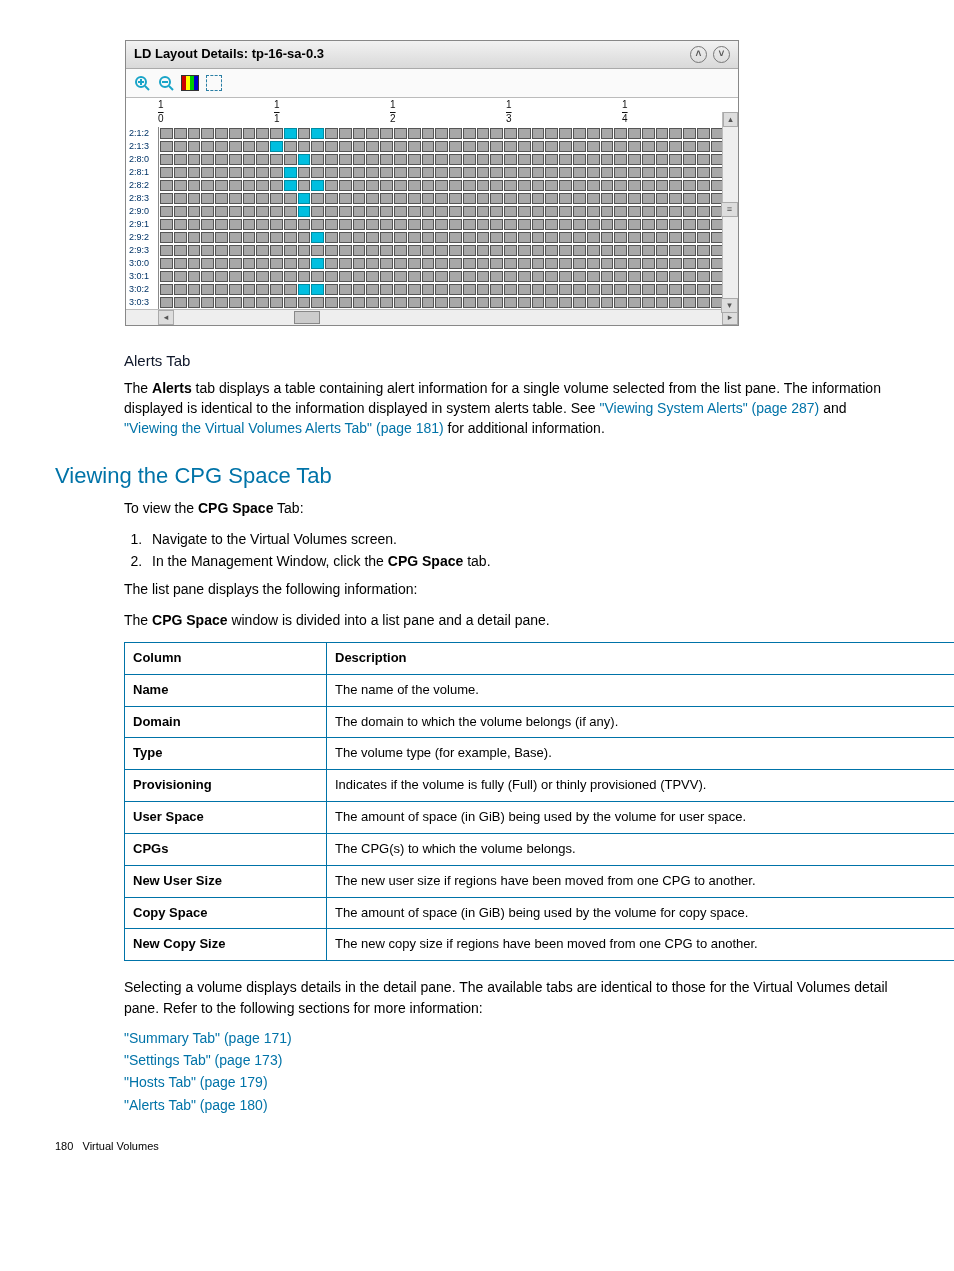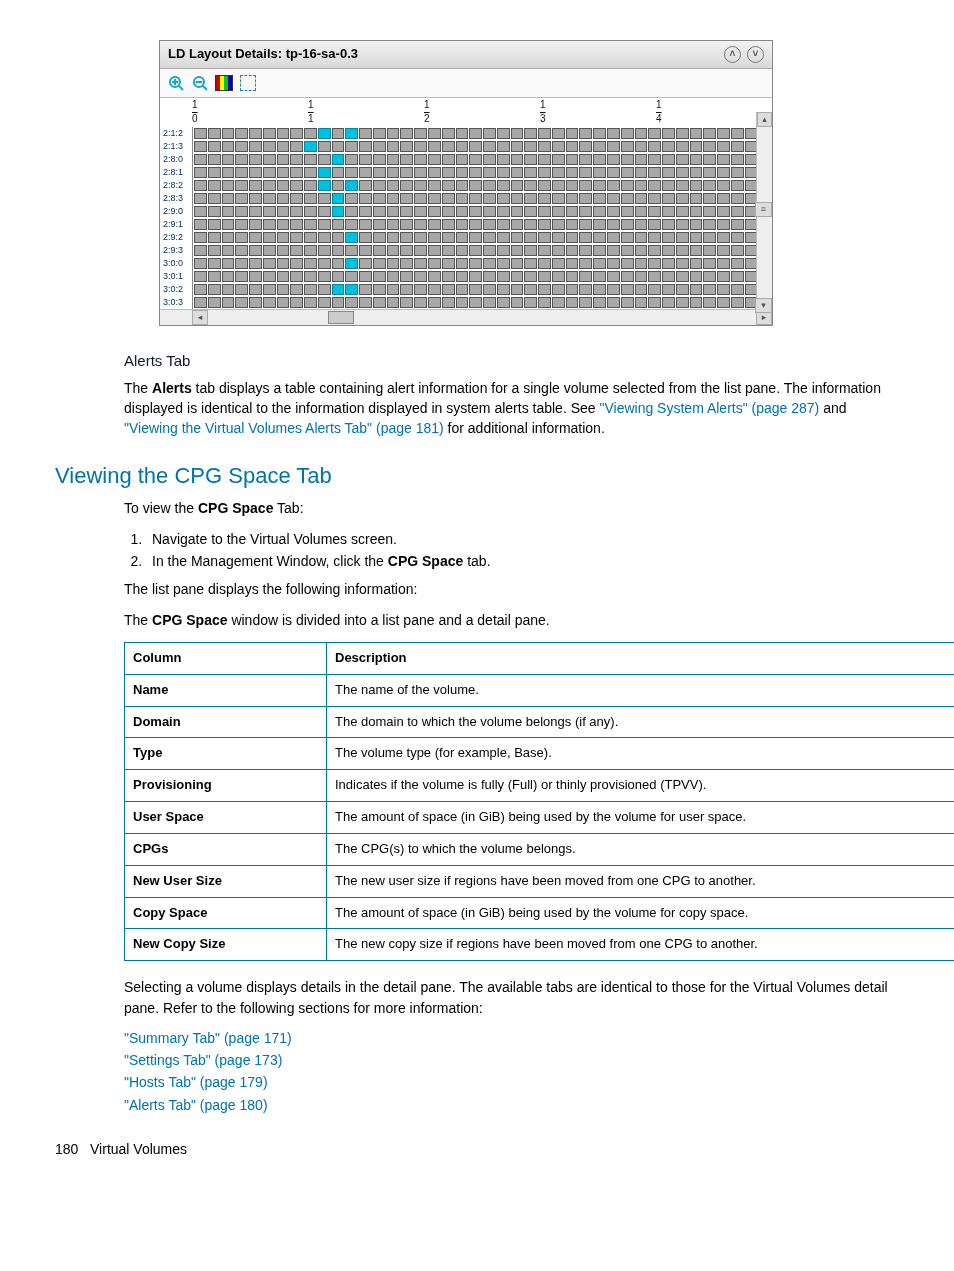--- a/index.html
+++ b/index.html
@@ -7,21 +7,21 @@
     font-size: 14px;
     color: #000;
     margin: 0;
     padding: 40px 55px 30px 55px;
     width: 844px;
     line-height: 1.45;
   }
   .app-window {
     border: 1px solid #888;
     width: 612px;
-    margin-left: 104px;
+    margin-left: 70px;
     margin-bottom: 24px;
     background: #fff;
   }
   .titlebar {
     background: linear-gradient(#f2f2f2, #d9d9d9);
     border-bottom: 1px solid #aaa;
     padding: 4px 8px;
     display: flex;
     align-items: center;
     font-weight: bold;
@@ -100,21 +100,21 @@
     font-size:13px;
   }
   table.info th, table.info td {
     border:1px solid #0073a8;
     padding:6px 8px;
     text-align:left;
     vertical-align:top;
   }
   table.info th { font-weight:bold; }
   table.info td:first-child, table.info th:first-child { width:185px; font-weight:bold;}
-  .footer { font-size:14px; margin-top:24px; }
+  .footer { font-size:11px; margin-top:24px; }
 </style>
 </head>
 <body>
 
 <div class="app-window">
   <div class="titlebar">
     <span>LD Layout Details: tp-16-sa-0.3</span>
     <span class="titlebar-spacer"></span>
     <span class="title-ctl">˄</span>
     <span class="title-ctl">˅</span>

